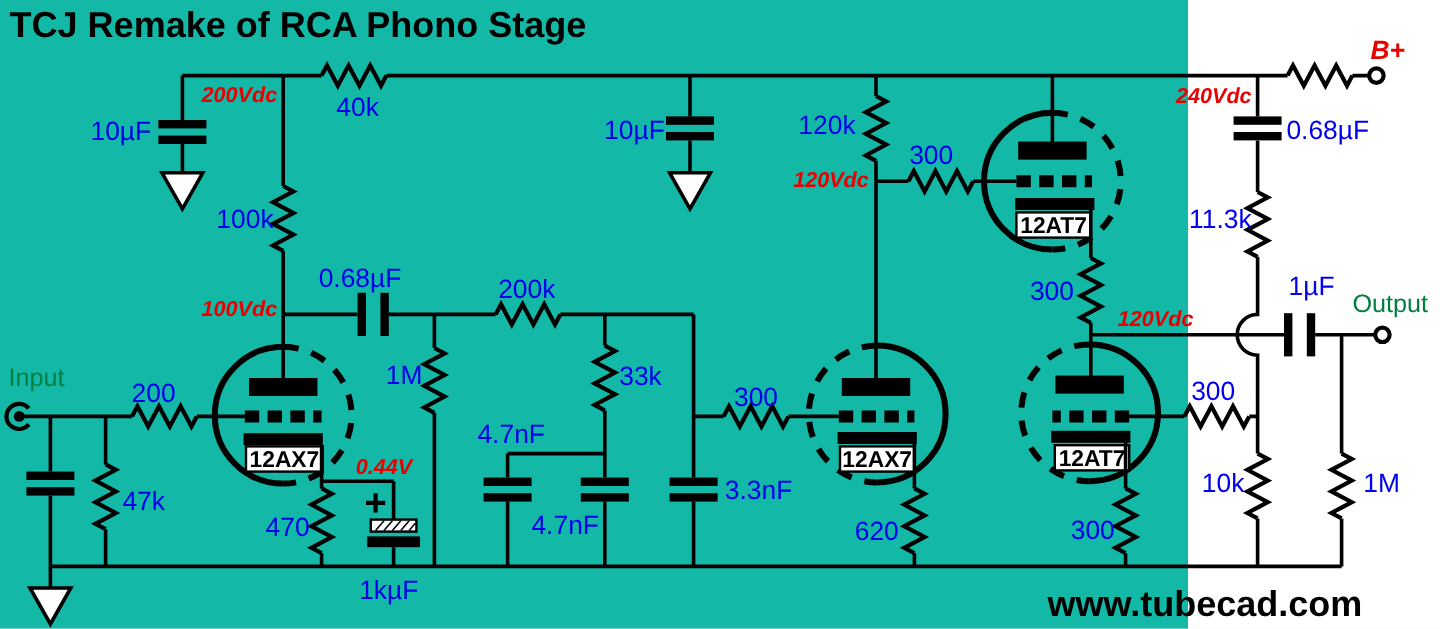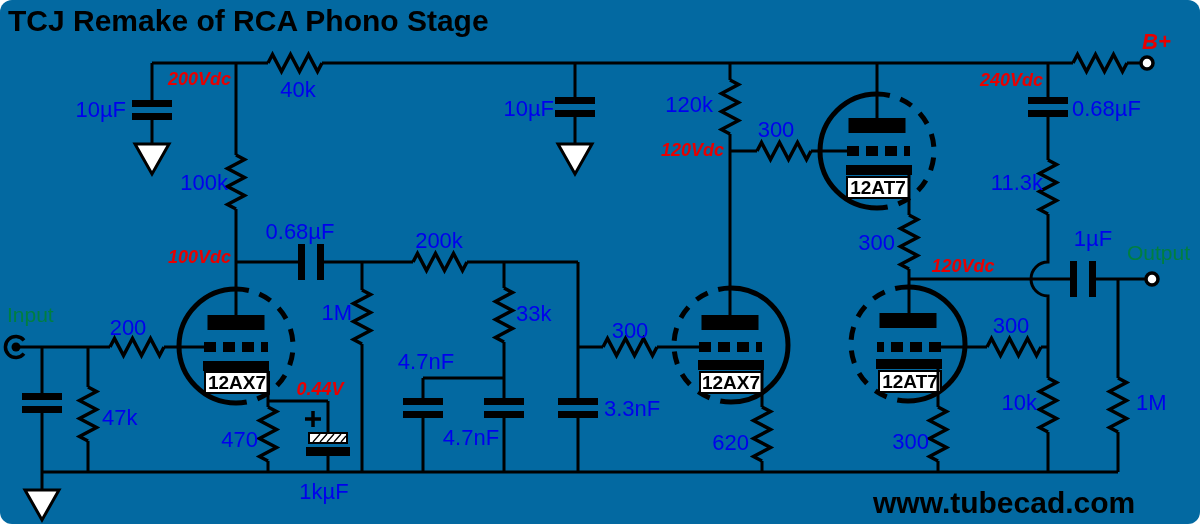--- a/index.html
+++ b/index.html
@@ -1,16 +1,16 @@
 <!DOCTYPE html>
 <html style="--value: #0000ee; --voltage: #e80000; --io: #007f40; --line: #000000;"><head>
 <meta charset="utf-8">
 <style>
   html,body{margin:0;padding:0;background:#ffffff;}
-  .page{width:1200px;height:524px;position:relative;background:#0369a1;border-radius:12px;}
+  .page{width:990px;height:524px;position:relative;background:#14b8a6;}
   svg{display:block;}
   .w{stroke:#000;stroke-width:3;fill:none;}
   .comp{stroke:#000;stroke-width:3.5;fill:none;}
   .bar{fill:#000;stroke:none;}
   .tubearc{stroke:#000;stroke-width:5;fill:none;}
   .dashed{stroke-dasharray:13 11;}
   .gnd{fill:#fff;stroke:#000;stroke-width:3;}
   .term{fill:#fff;stroke:#000;stroke-width:3.5;}
   .lblbox{fill:#fff;stroke:#000;stroke-width:2;}
   text{font-family:"Liberation Sans",sans-serif;}

